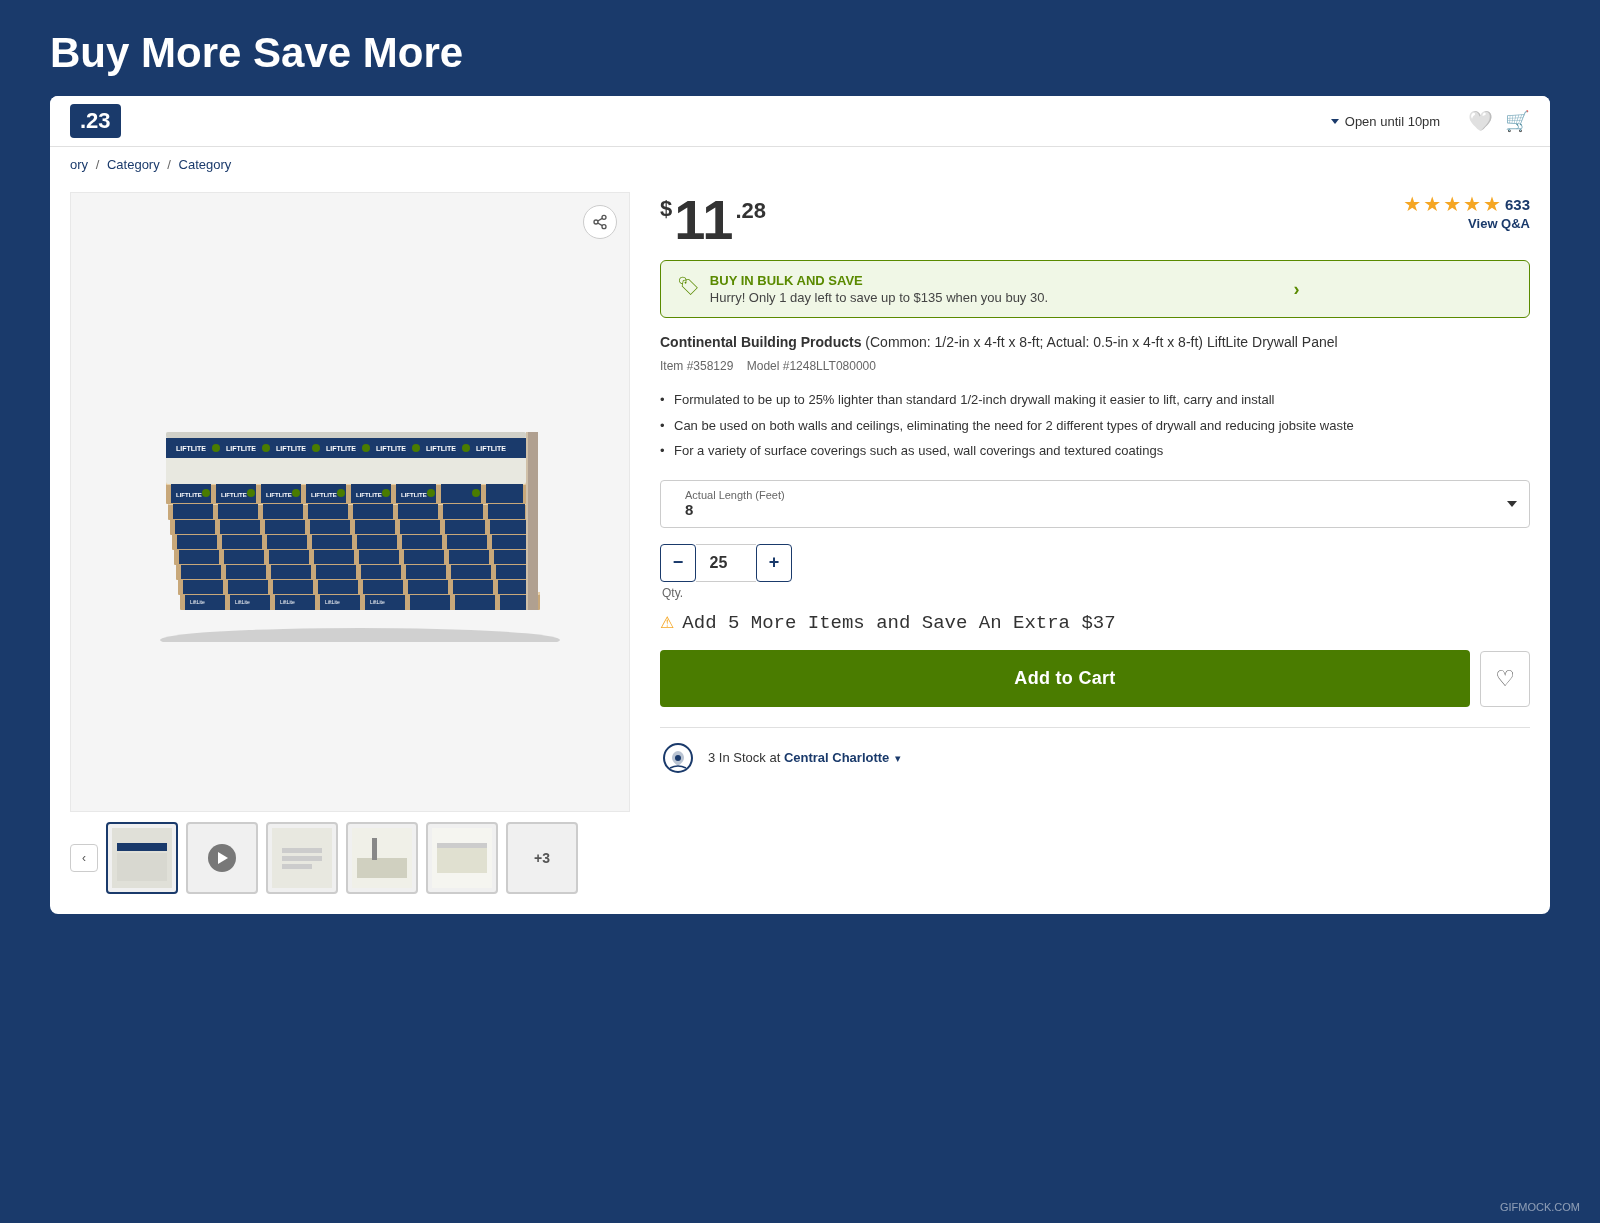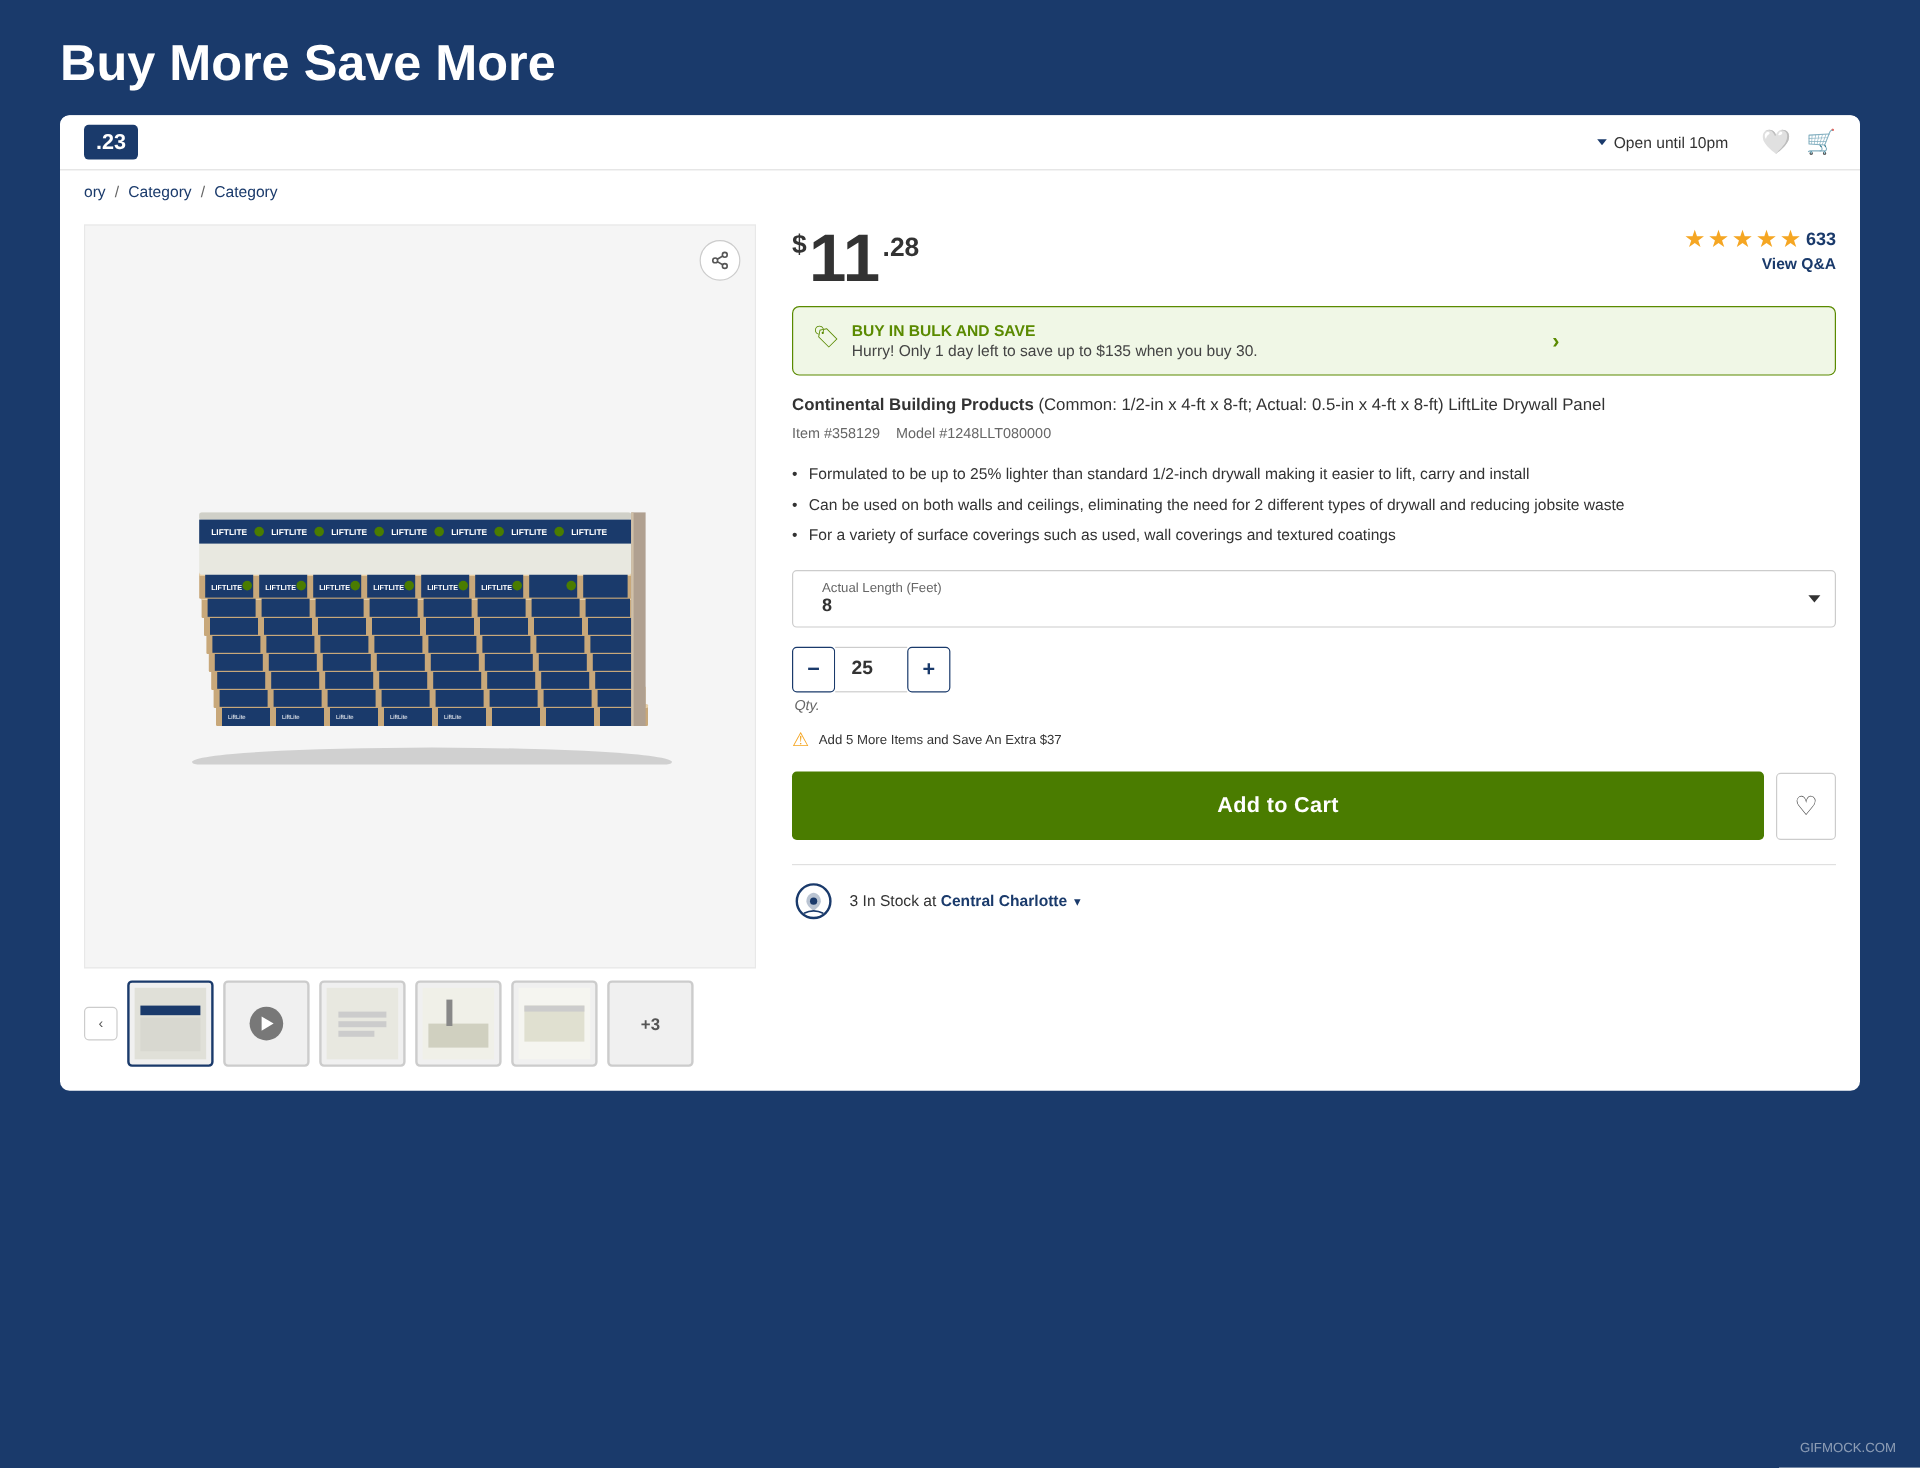--- a/index.html
+++ b/index.html
@@ -77,21 +77,21 @@
       display: flex;
       align-items: center;
       justify-content: flex-end;
       gap: 16px;
     }
 
     .store-price-badge {
       background: #1a3a6b;
       color: white;
       font-weight: 900;
-      font-size: 18px;
+      font-size: 22px;
       padding: 4px 10px;
       border-radius: 4px;
     }
 
     .store-open {
       font-size: 13px;
       color: #333;
       display: flex;
       align-items: center;
       gap: 4px;
@@ -468,39 +468,39 @@
       font-weight: 600;
       color: #333;
     }
 
     .qty-label {
       font-size: 12px;
       color: #666;
       margin-top: 2px;
       margin-left: 2px;
       margin-bottom: 12px;
-      font-style: italic;
     }
 
     
     .save-alert {
       display: flex;
       align-items: center;
       gap: 8px;
       margin-bottom: 16px;
     }
 
     .warning-icon {
       color: #f5a623;
       font-size: 16px;
     }
 
     .save-alert-text {
-      font-size: 11px;
-      color: #333;
+      font-size: 19px;
+      color: #333;
+      font-family: Liberation Mono, monospace;
     }
 
     
     .cart-row {
       display: flex;
       gap: 10px;
       align-items: flex-end;
       margin-bottom: 20px;
     }
 

